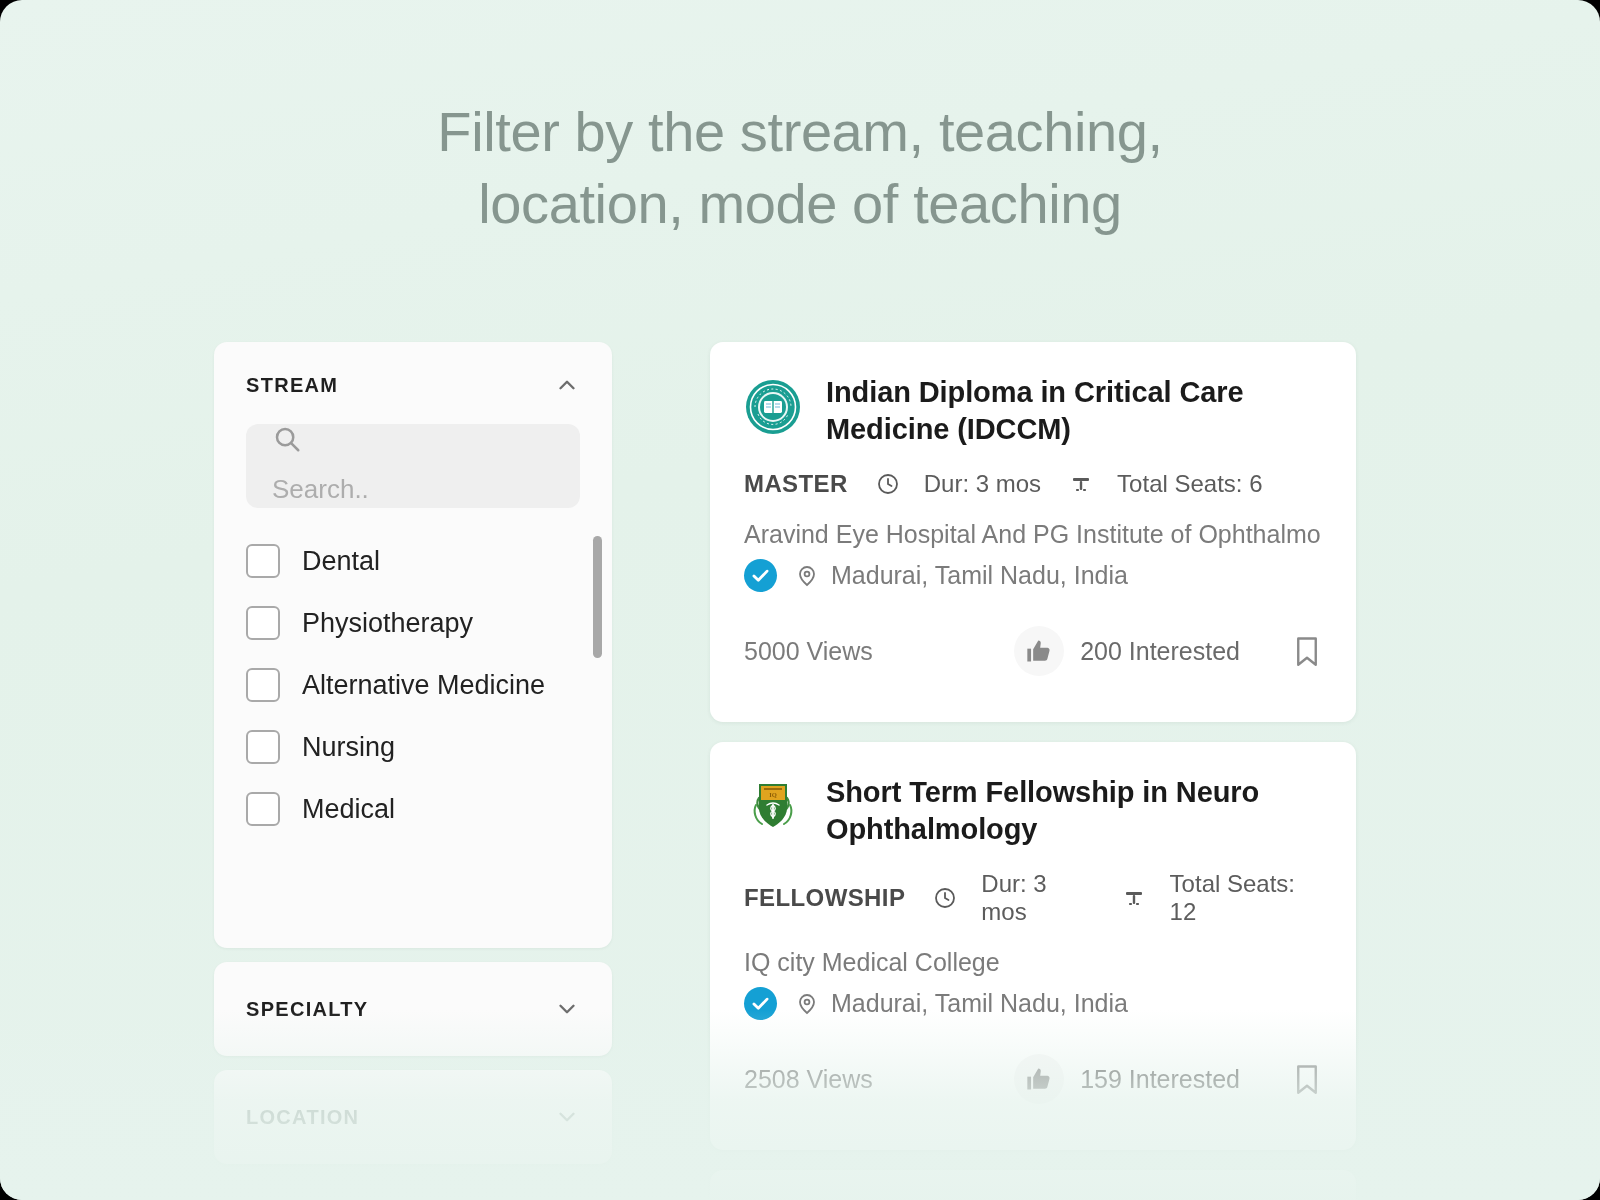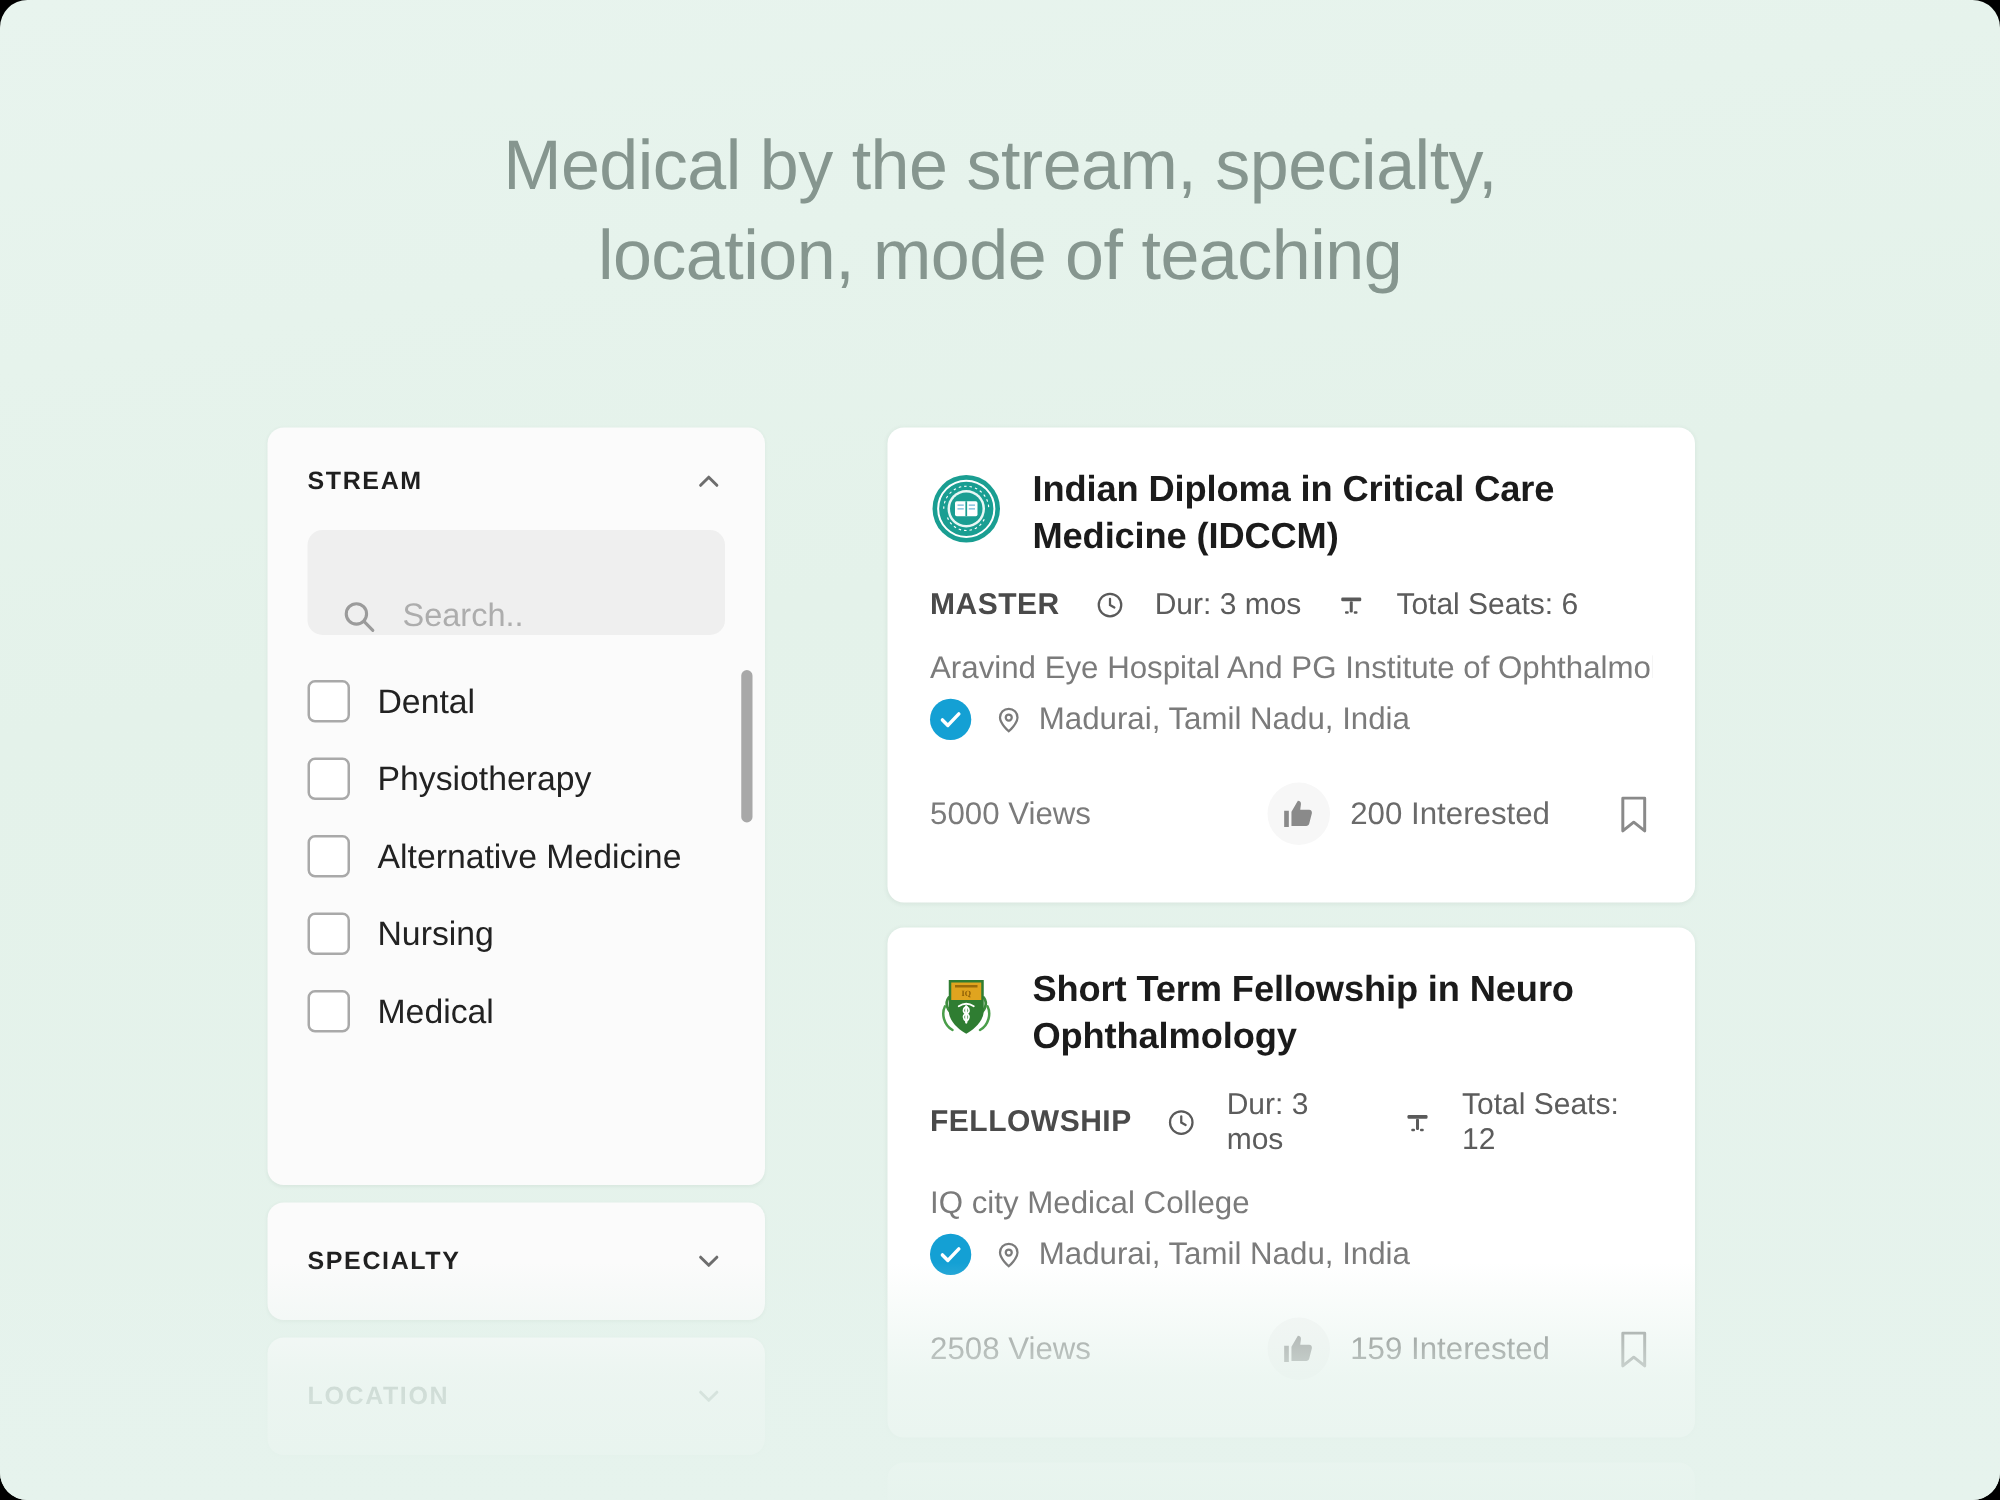--- a/index.html
+++ b/index.html
@@ -84,23 +84,24 @@
   }
   .chev svg { display: block; width: 26px; height: 26px; }
 
   
   .search-wrap {
     margin: 0 32px 22px 32px;
     height: 84px;
     background: #efefef;
     border-radius: 12px;
     display: flex;
-    align-items: flex-end;
+    align-items: flex-start;
     padding: 0 26px;
     gap: 20px;
+    flex-direction: column;
   }
   .search-ico { width: 30px; height: 30px; color: #9b9b9b; flex: none; }
   .search-ico svg { display:block; width: 30px; height: 30px; }
   .search-input {
     border: none;
     background: transparent;
     outline: none;
     font-family: "Liberation Sans", sans-serif;
     font-size: 26px;
     color: #3a3a3a;
@@ -279,21 +280,21 @@
     background: linear-gradient(to bottom, rgba(230,243,237,0) 0%, rgba(230,243,237,0.72) 48%, rgba(230,243,237,0.97) 100%);
     pointer-events: none;
   }
 </style>
 </head>
 <body>
 
 <div id="page">
 
   <div id="heading">
-    <span class="line">Medical by the stream, specialty,</span>
+    <span class="line">Filter by the stream, teaching,</span>
     <span class="line">location, mode of teaching</span>
   </div>
 
   <div id="content">
 
     <div id="sidebar">
 
       <div class="panel panel-stream">
         <div class="panel-head">
           <span class="panel-title">STREAM</span>

